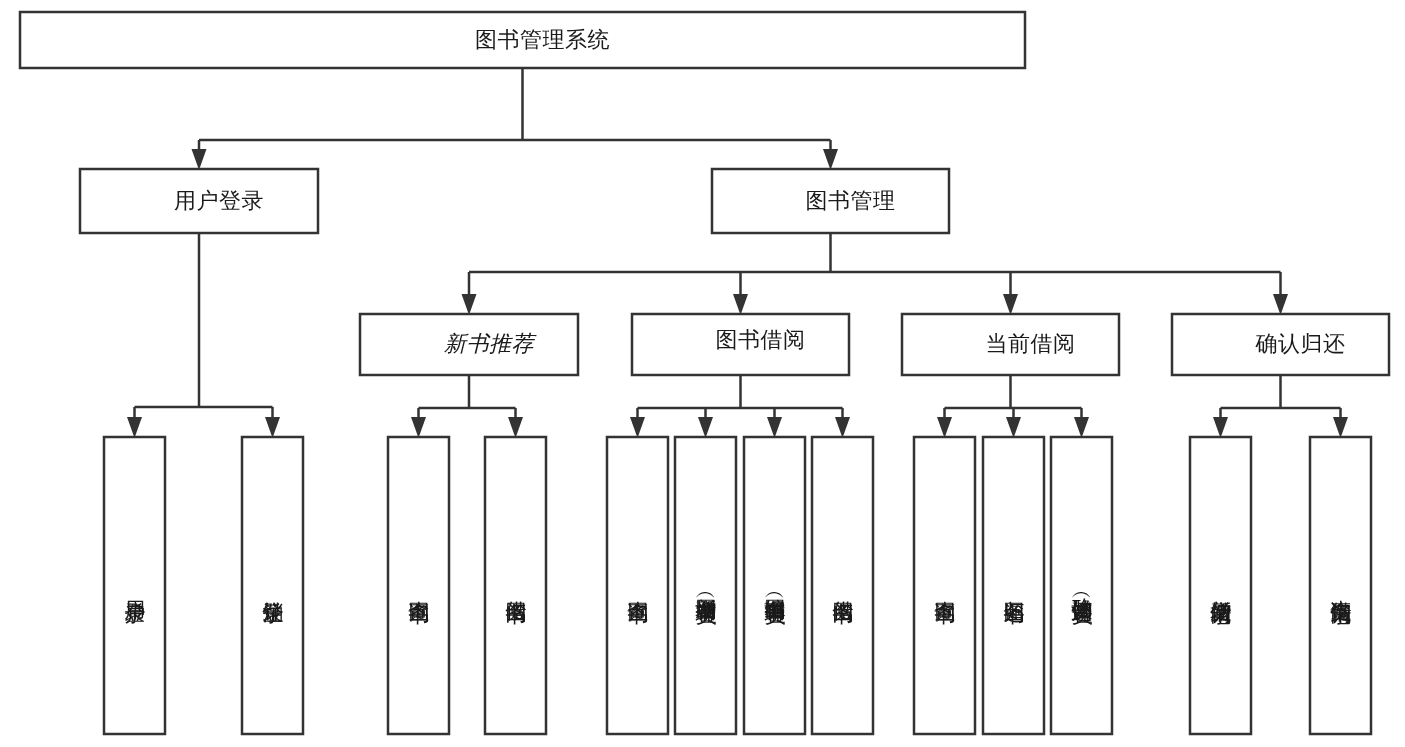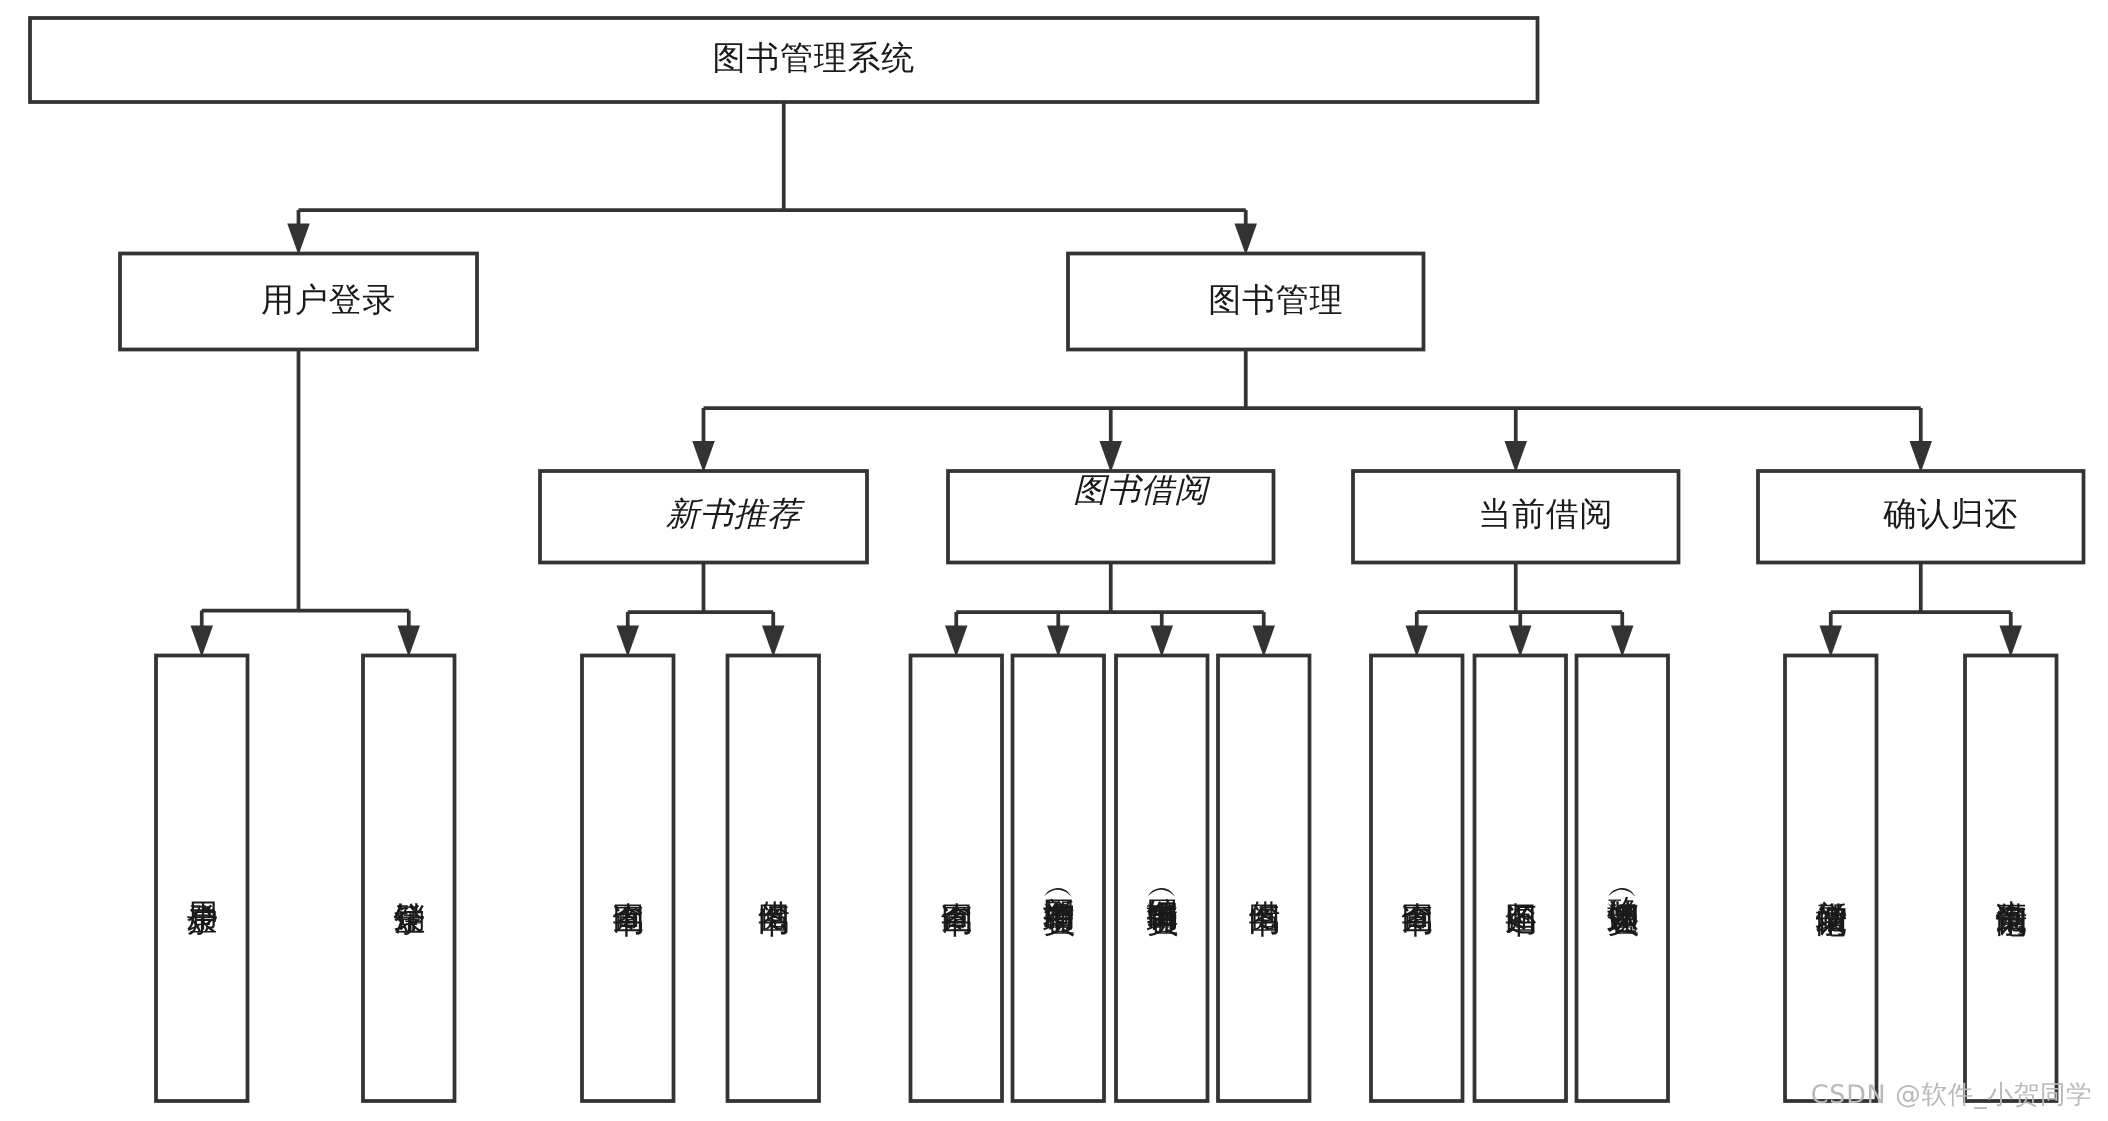--- a/index.html
+++ b/index.html
@@ -155,31 +155,30 @@
         <rect class="node-box" x="1051" y="437" width="61" height="297"></rect>
         <rect class="node-box" x="1190" y="437" width="61" height="297"></rect>
         <rect class="node-box" x="1310" y="437" width="61" height="297"></rect>
       </g>
   </svg>
   <div id="labels-layer">
       <div class="node-label-h" style="left: 20px; top: 12px; width: 1005px; height: 56px;">图书管理系统</div>
       <div class="node-label-h" style="left: 80px; top: 169px; width: 238px; height: 64px;">用户登录</div>
       <div class="node-label-h" style="left: 712px; top: 169px; width: 237px; height: 64px;">图书管理</div>
       <div class="node-label-h" style="left: 360px; top: 314px; width: 218px; height: 61px; font-style: italic;">新书推荐</div>
-      <div class="node-label-h" style="left: 632px; top: 300px; width: 217px; height: 56px; font-style: italic;">图书借阅</div>
+      <div class="node-label-h" style="left: 632px; top: 312px; width: 217px; height: 56px;">图书借阅</div>
       <div class="node-label-h" style="left: 902px; top: 314px; width: 217px; height: 61px; border-radius: 10px;">当前借阅</div>
       <div class="node-label-h" style="left: 1172px; top: 314px; width: 217px; height: 61px;">确认归还</div>
       <div class="node-label-v" style="left: 104px; top: 437px; width: 61px; height: 297px;">用户登录</div>
       <div class="node-label-v" style="left: 242px; top: 437px; width: 61px; height: 297px;">注销登录</div>
       <div class="node-label-v" style="left: 388px; top: 437px; width: 61px; height: 297px;">查询图书</div>
       <div class="node-label-v" style="left: 485px; top: 437px; width: 61px; height: 297px;">借阅图书</div>
       <div class="node-label-v" style="left: 607px; top: 437px; width: 61px; height: 297px;">查询图书</div>
       <div class="node-label-v" style="left: 675px; top: 437px; width: 61px; height: 297px;">新增图书（管理员）</div>
       <div class="node-label-v" style="left: 744px; top: 437px; width: 61px; height: 297px;">编辑图书（管理员）</div>
       <div class="node-label-v" style="left: 812px; top: 437px; width: 61px; height: 297px;">借阅图书</div>
       <div class="node-label-v" style="left: 914px; top: 437px; width: 61px; height: 297px;">查询图书</div>
       <div class="node-label-v" style="left: 983px; top: 437px; width: 61px; height: 297px;">归还图书</div>
       <div class="node-label-v" style="left: 1051px; top: 437px; width: 61px; height: 297px;">确认归还（管理员）</div>
       <div class="node-label-v" style="left: 1190px; top: 437px; width: 61px; height: 297px;">新增借阅记录</div>
       <div class="node-label-v" style="left: 1310px; top: 437px; width: 61px; height: 297px;">查询借阅记录</div>
     </div>
-  <div class="watermark">CSDN @软件_小贺同学</div>
 </div>
 
 </body></html>

